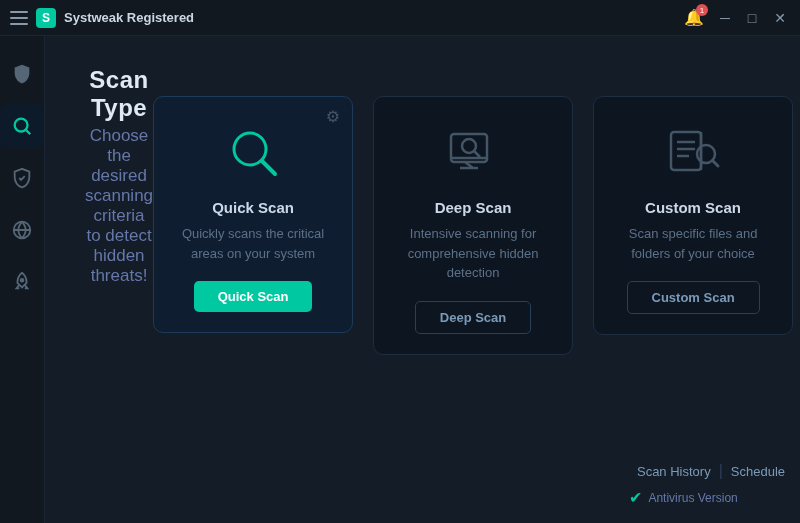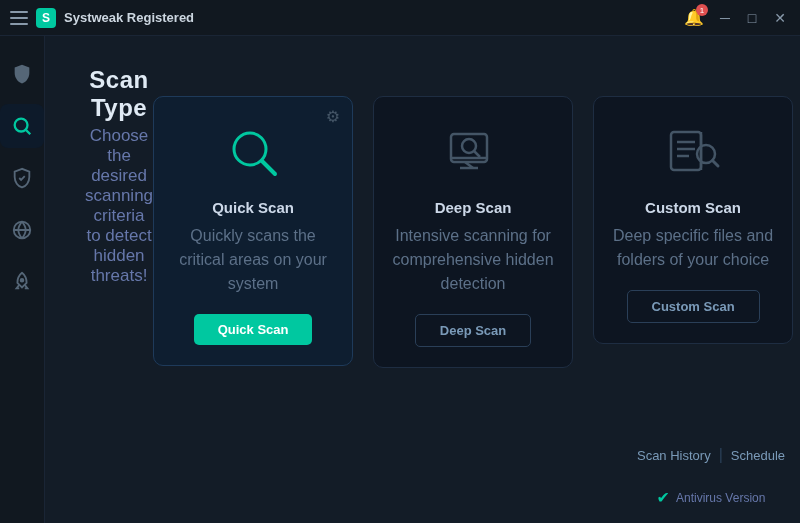--- a/index.html
+++ b/index.html
@@ -210,21 +210,21 @@
 
     .card-icon.active-icon { color: #00c8a0; }
 
     .card-title {
       font-size: 15px;
       font-weight: 700;
       color: #ccd8e8;
       margin-bottom: 8px;
     }
     .card-desc {
-      font-size: 16px;
+      font-size: 13px;
       color: #5c7088;
       text-align: center;
       line-height: 1.5;
       margin-bottom: 18px;
     }
 
     .scan-btn {
       padding: 8px 24px;
       border-radius: 5px;
       border: none;
@@ -243,22 +243,22 @@
       color: #7a9ab8;
     }
 
     
     .footer {
       position: absolute;
       bottom: 16px;
       right: 40px;
       display: flex;
       flex-direction: column;
-      align-items: center;
-      gap: 24px;
+      align-items: flex-start;
+      gap: 8px;
     }
     .footer-links {
       display: flex;
       align-items: center;
       gap: 0;
       font-size: 13px;
     }
     .footer-link {
       color: #7a9ab8;
       cursor: pointer;
@@ -389,21 +389,21 @@
             <rect x="8" y="10" width="30" height="38" rx="3"></rect>
             <line x1="38" y1="10" x2="38" y2="48"></line>
             <circle cx="43" cy="32" r="9"></circle>
             <line x1="49.5" y1="38.5" x2="55" y2="44" stroke-width="3" stroke-linecap="round"></line>
             <line x1="14" y1="20" x2="32" y2="20"></line>
             <line x1="14" y1="27" x2="32" y2="27"></line>
             <line x1="14" y1="34" x2="26" y2="34"></line>
           </svg>
         </div>
         <div class="card-title">Custom Scan</div>
-        <div class="card-desc">Deep specific files and folders of your choice</div>
+        <div class="card-desc">Scan specific files and folders of your choice</div>
         <button class="scan-btn secondary">Custom Scan</button>
       </div>
 
     </div>
 
     <div class="footer">
       <div class="footer-links">
         <span class="footer-link">Scan History</span>
         <span class="footer-divider">|</span>
         <span class="footer-link">Schedule</span>

